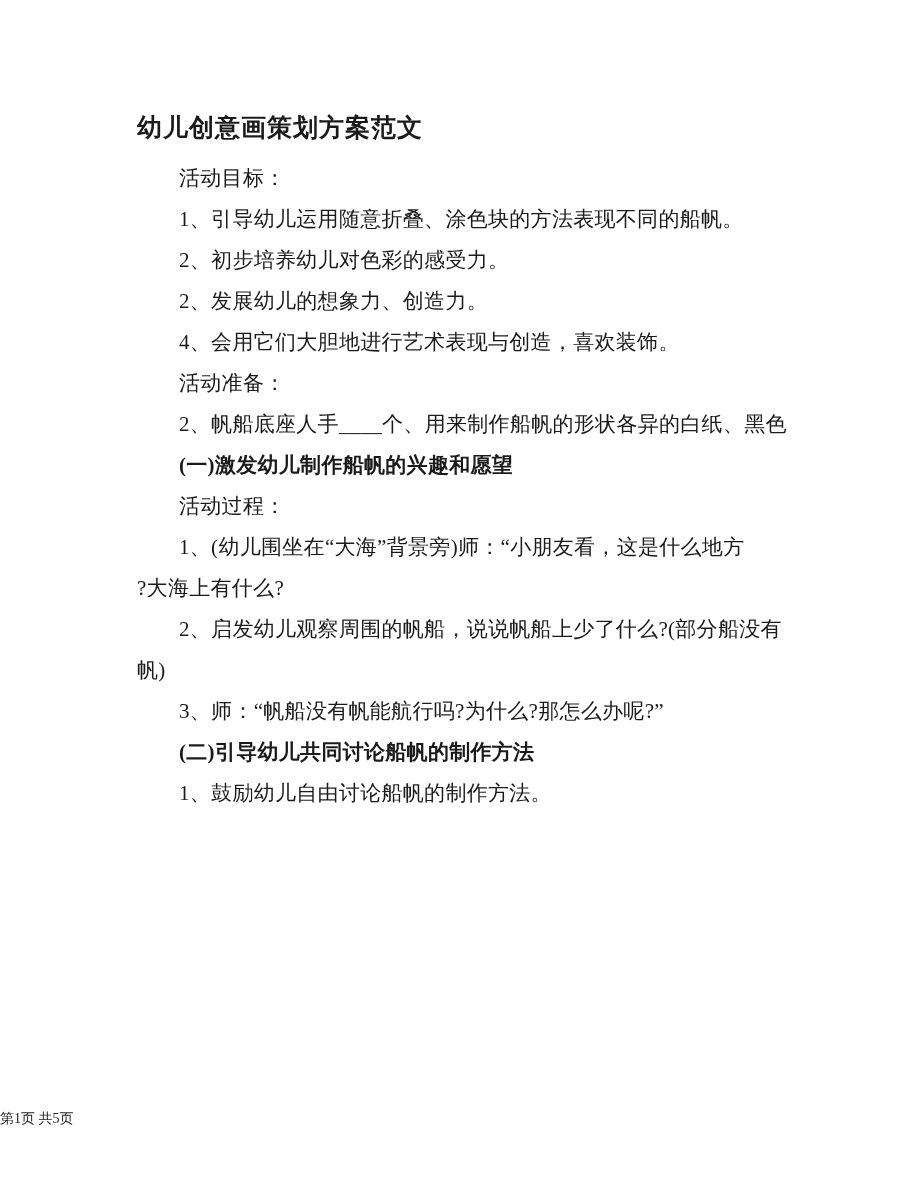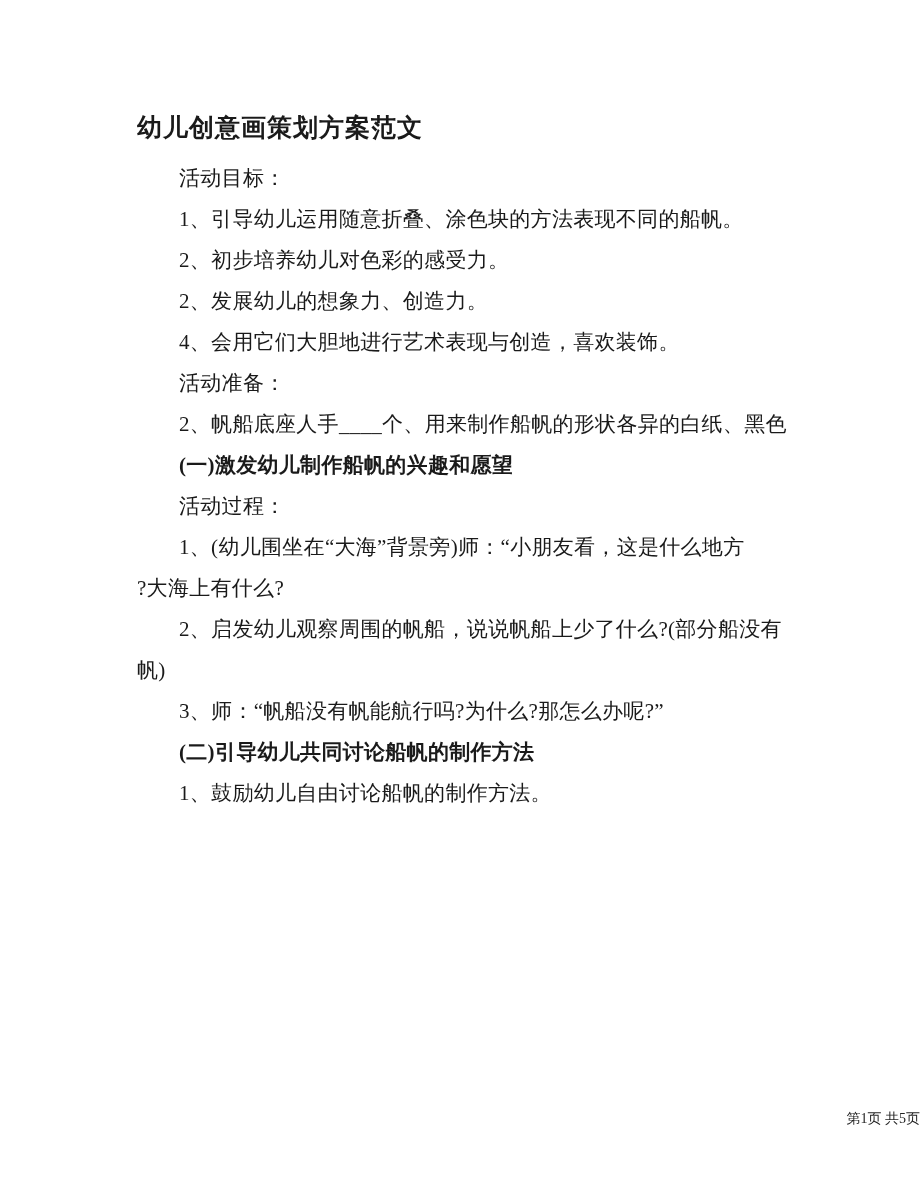--- a/index.html
+++ b/index.html
@@ -46,21 +46,21 @@
     letter-spacing: 0.3px;
   }
   .line.first {
     text-indent: 2em;
   }
   .footer {
     position: absolute;
     left: 0;
     top: 1109px;
     width: 920px;
-    text-align: right;
+    text-align: left;
     font-size: 14px;
     line-height: 20px;
     color: #222222;
   }
 </style>
 </head>
 <body>
 
 <div class="page">
   <div class="content">

